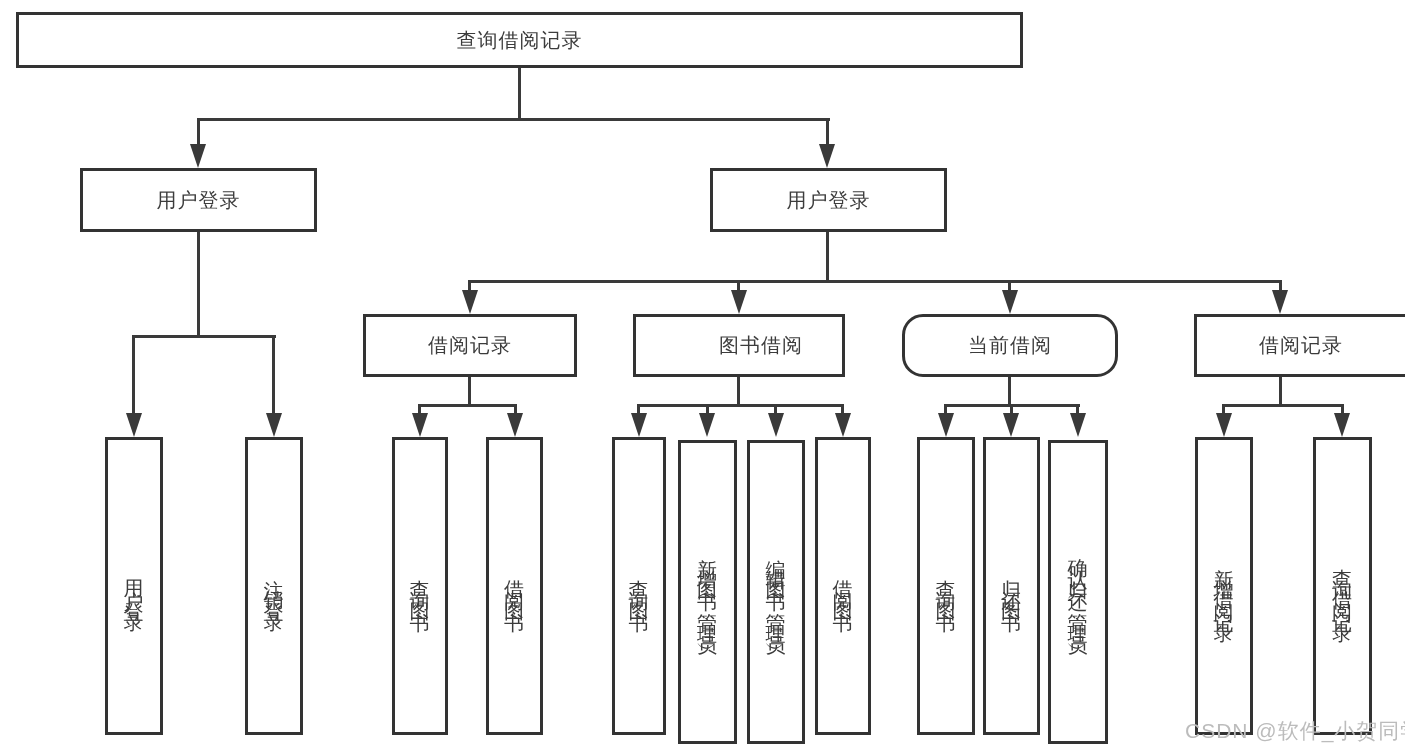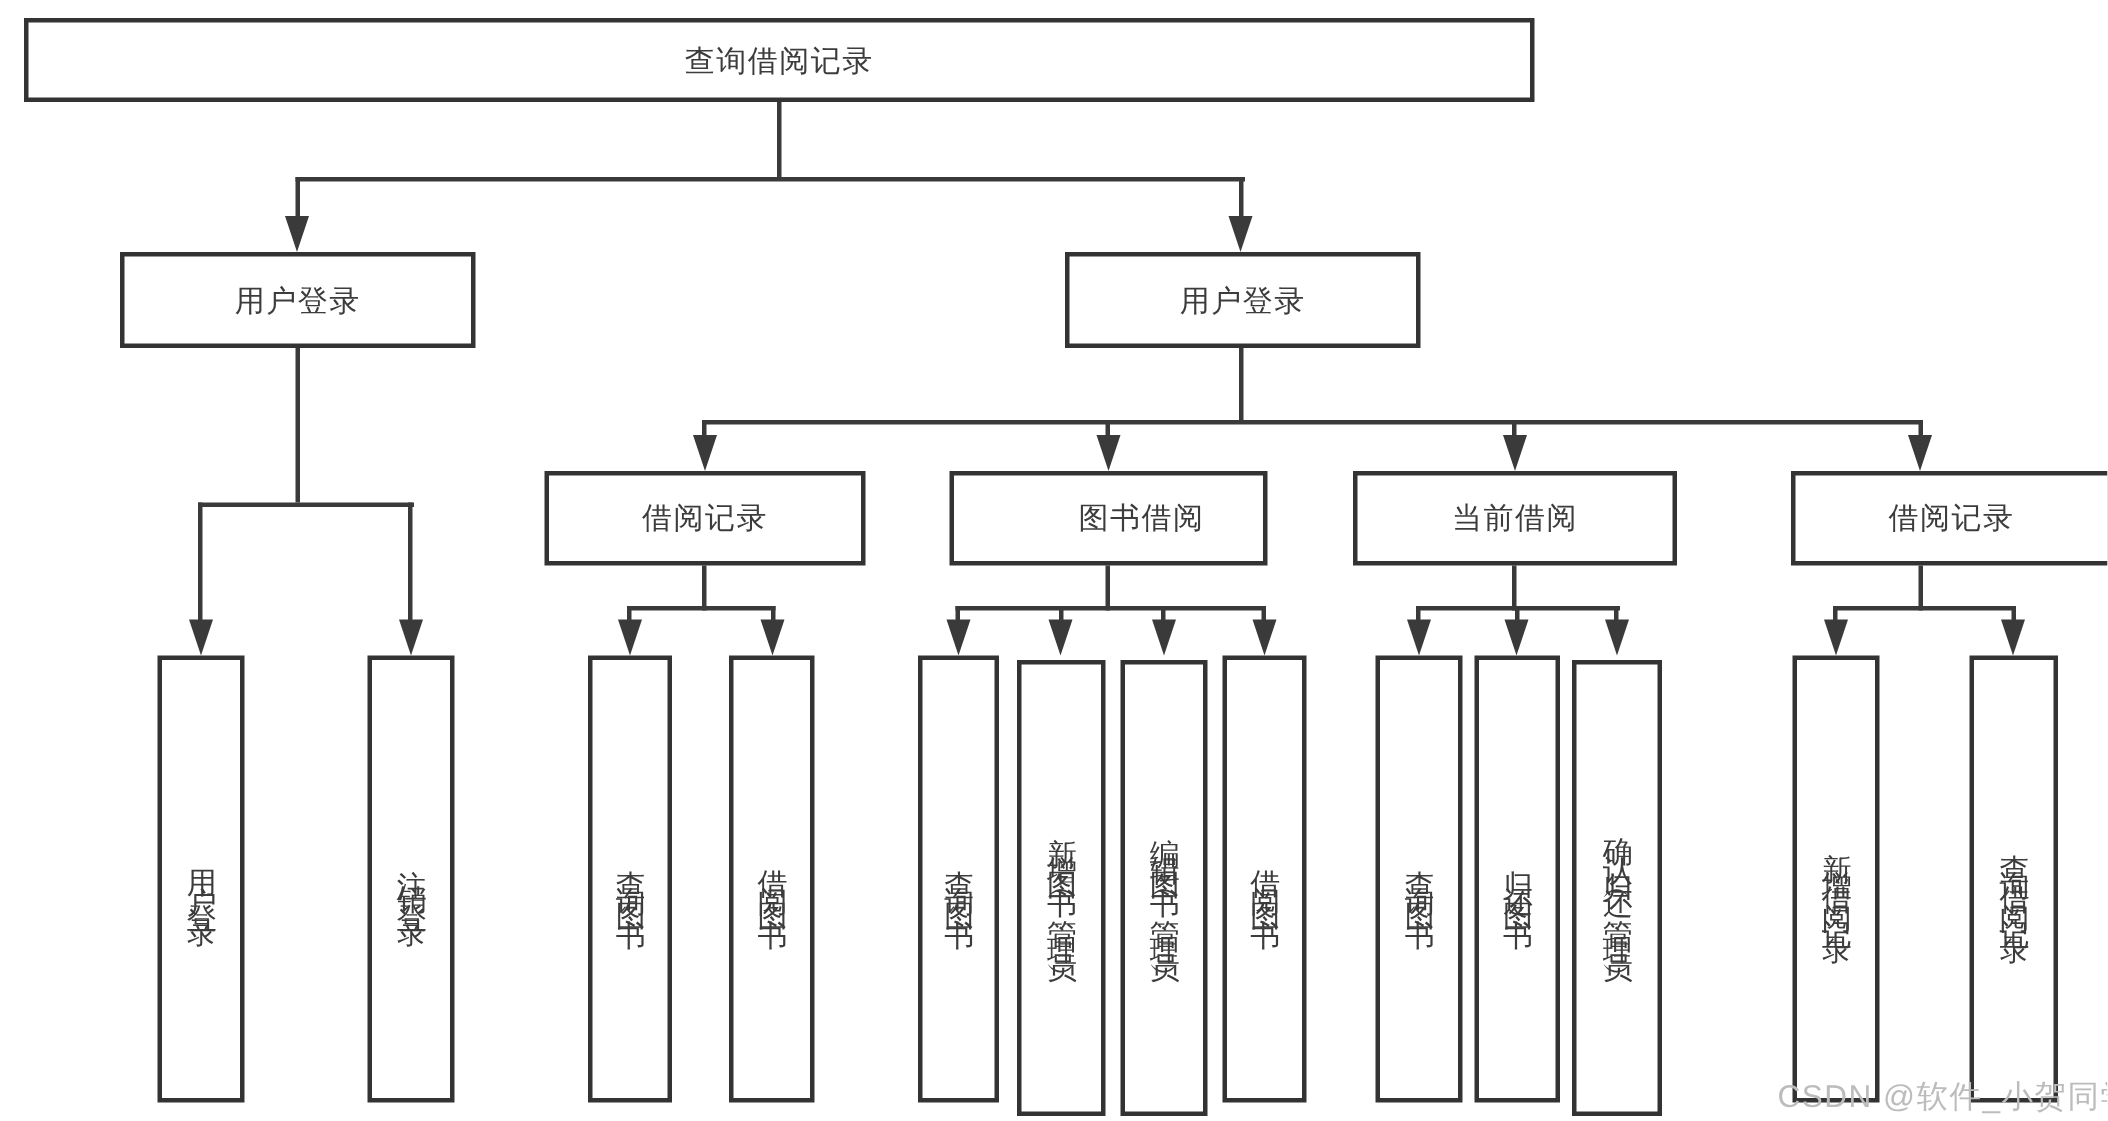--- a/index.html
+++ b/index.html
@@ -85,21 +85,21 @@
   <div class="arrow" style="left:462px;top:290px;"></div>
   <div class="vline" style="left:737px;top:280px;height:12px;"></div>
   <div class="arrow" style="left:731px;top:290px;"></div>
   <div class="vline" style="left:1008px;top:280px;height:12px;"></div>
   <div class="arrow" style="left:1002px;top:290px;"></div>
   <div class="vline" style="left:1279px;top:280px;height:12px;"></div>
   <div class="arrow" style="left:1272px;top:290px;"></div>
 
   <div class="box" style="left:363px;top:314px;width:214px;height:63px;">借阅记录</div>
   <div class="box" style="left:633px;top:314px;width:212px;height:63px;padding-left:44px;">图书借阅</div>
-  <div class="box" style="left:902px;top:314px;width:216px;height:63px;">当前借阅</div>
+  <div class="box" style="left:902px;top:314px;width:216px;height:63px;border-radius:21px;">当前借阅</div>
   <div class="box" style="left:1174px;top:314px;width:214px;height:63px;margin-left:20px;">借阅记录</div>
 
   <div class="vline" style="left:468px;top:376px;height:31px;"></div>
   <div class="hline" style="left:418px;top:404px;width:99px;"></div>
   <div class="vline" style="left:418px;top:404px;height:12px;"></div>
   <div class="arrow" style="left:412px;top:413px;"></div>
   <div class="vline" style="left:514px;top:404px;height:12px;"></div>
   <div class="arrow" style="left:507px;top:413px;"></div>
 
   <div class="vline" style="left:737px;top:376px;height:31px;"></div>

